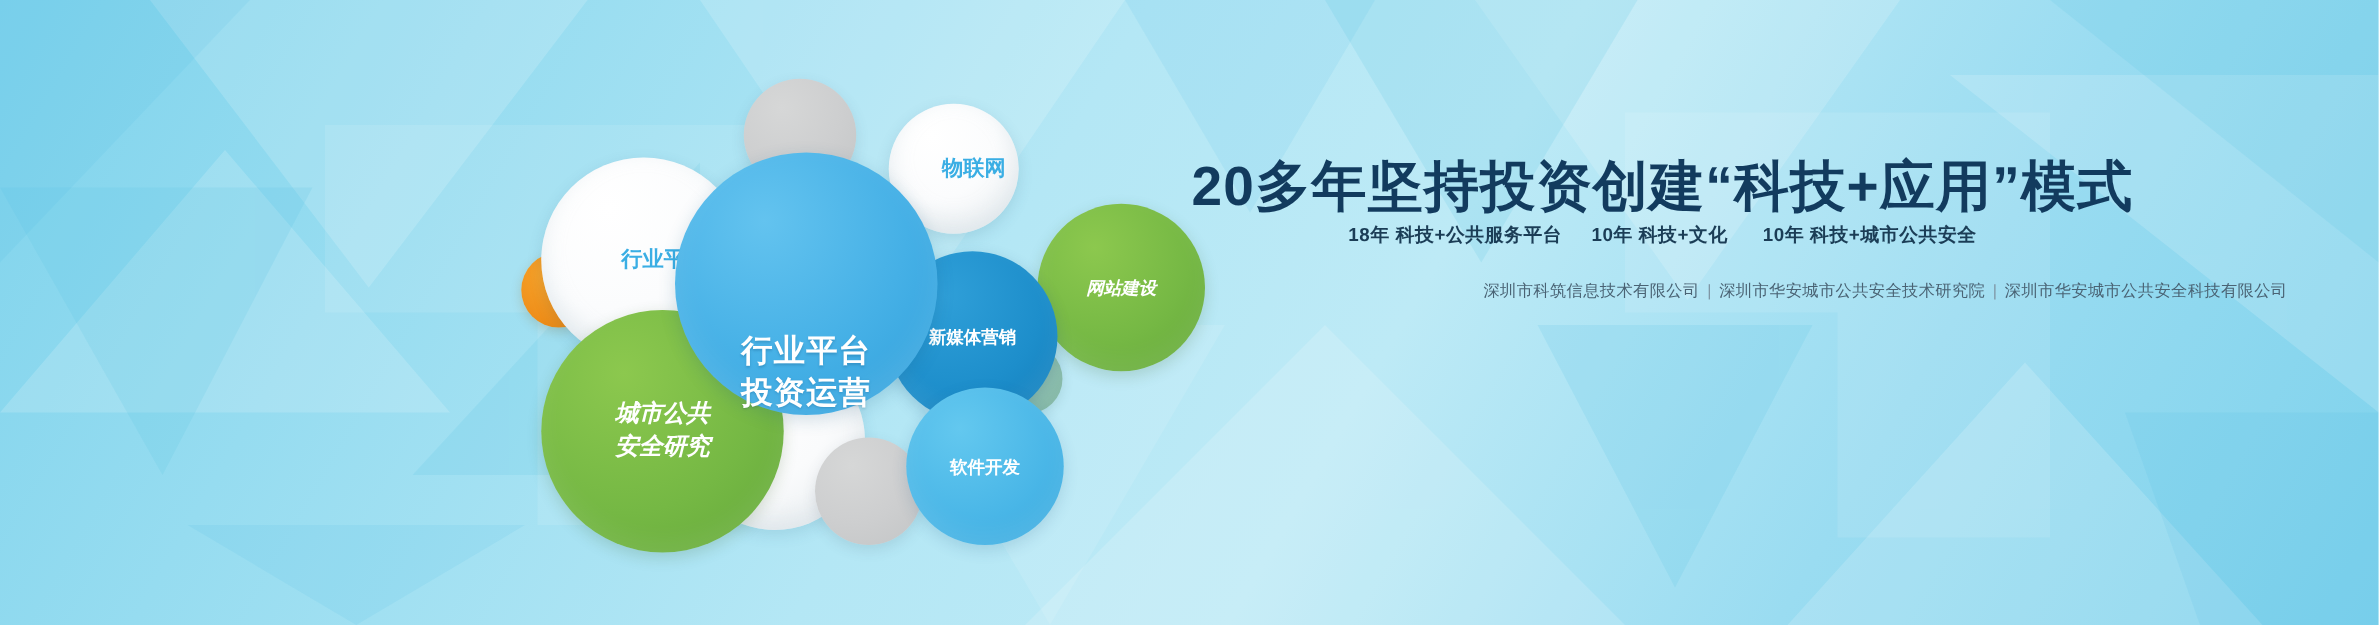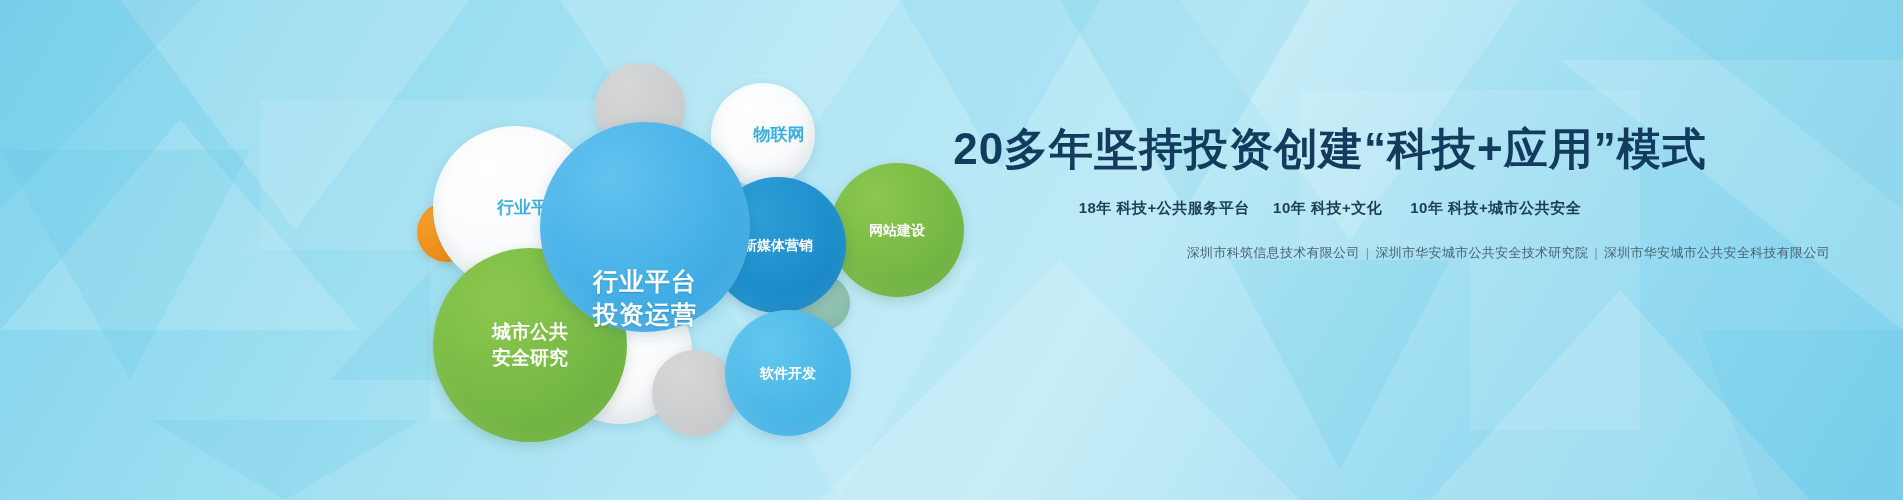--- a/index.html
+++ b/index.html
@@ -37,21 +37,21 @@
     box-shadow:0 4px 12px rgba(40,90,120,.14), inset 0 -8px 18px rgba(190,205,215,.35);
   }
   .b-white .lbl{color:#3aaee4;font-weight:bold;font-size:17px;padding-left:32px;}
   .b-white-plain{
     background:radial-gradient(circle at 33% 25%,#ffffff 0%,#fafbfc 50%,#e6ebee 100%);
     box-shadow:0 4px 12px rgba(40,90,120,.13), inset 0 -8px 18px rgba(190,205,215,.32);
   }
   .b-green{
     background:radial-gradient(circle at 34% 26%,#8cc84e 0%,#75b844 58%,#64a83a 100%);
     box-shadow:0 4px 12px rgba(50,90,30,.18), inset 0 -8px 18px rgba(255,255,255,.08);
-    color:#fff;font-weight:bold;
+    color:#fff;font-weight:bold;font-style:italic;
   }
   .b-dblue{
     background:radial-gradient(circle at 34% 26%,#2f9fd8 0%,#1d8ecb 58%,#117cba 100%);
     box-shadow:0 4px 12px rgba(20,70,110,.20), inset 0 -8px 18px rgba(255,255,255,.08);
     color:#fff;font-weight:bold;
   }
   .b-lblue{
     background:radial-gradient(circle at 34% 26%,#63c8ef 0%,#49b6e7 60%,#36a8de 100%);
     box-shadow:0 4px 12px rgba(30,90,130,.16), inset 0 -8px 18px rgba(255,255,255,.10);
     color:#fff;font-weight:bold;
@@ -69,21 +69,21 @@
     box-shadow:0 3px 9px rgba(40,90,80,.14);
   }
 
   
   .copy{position:absolute;left:830px;top:120px;width:1000px;}
   .headline{
     color:#123b5e;font-weight:bold;font-size:44px;letter-spacing:1px;
     text-align:center;white-space:nowrap;
   }
   .subline{
-    margin-top:20px;color:#1b3d56;font-weight:bold;font-size:15px;
+    color:#1b3d56;font-weight:bold;font-size:15px;
     text-align:center;white-space:pre;letter-spacing:.5px;
   }
   .orgline{
     margin-top:26px;color:#4a6374;font-size:13px;text-align:right;
     letter-spacing:.3px;white-space:nowrap;
   }
   .orgline .sep{color:#7f97a6;padding:0 6px;}
 </style>
 </head>
 <body>
@@ -131,21 +131,21 @@
 
     <div class="bub b-white" style="left: 433px; top: 126px; width: 164px; height: 164px; font-size: 17px;">
       <span class="lbl">行业平台</span>
     </div>
     <div class="bub b-white" style="left: 711px; top: 83px; width: 104px; height: 104px; font-size: 16px;">
       <span class="lbl">物联网</span>
     </div>
     <div class="bub b-green" style="left: 830px; top: 163px; width: 134px; height: 134px; font-size: 14px;">
       <span class="lbl">网站建设</span>
     </div>
-    <div class="bub b-dblue" style="left: 710px; top: 177px; width: 136px; height: 136px; font-size: 14px;">
+    <div class="bub b-dblue" style="left: 710px; top: 201px; width: 136px; height: 136px; font-size: 14px;">
       <span class="lbl">新媒体营销</span>
     </div>
     <div class="bub b-green" style="left: 433px; top: 248px; width: 194px; height: 194px; font-size: 19px;">
       <span class="lbl">城市公共
 安全研究</span>
     </div>
     <div class="bub b-lblue" style="left: 725px; top: 310px; width: 126px; height: 126px; font-size: 14px;">
       <span class="lbl">软件开发</span>
     </div>
     <div class="bub b-blue-main" style="left: 540px; top: 122px; width: 210px; height: 210px; font-size: 25px;">

